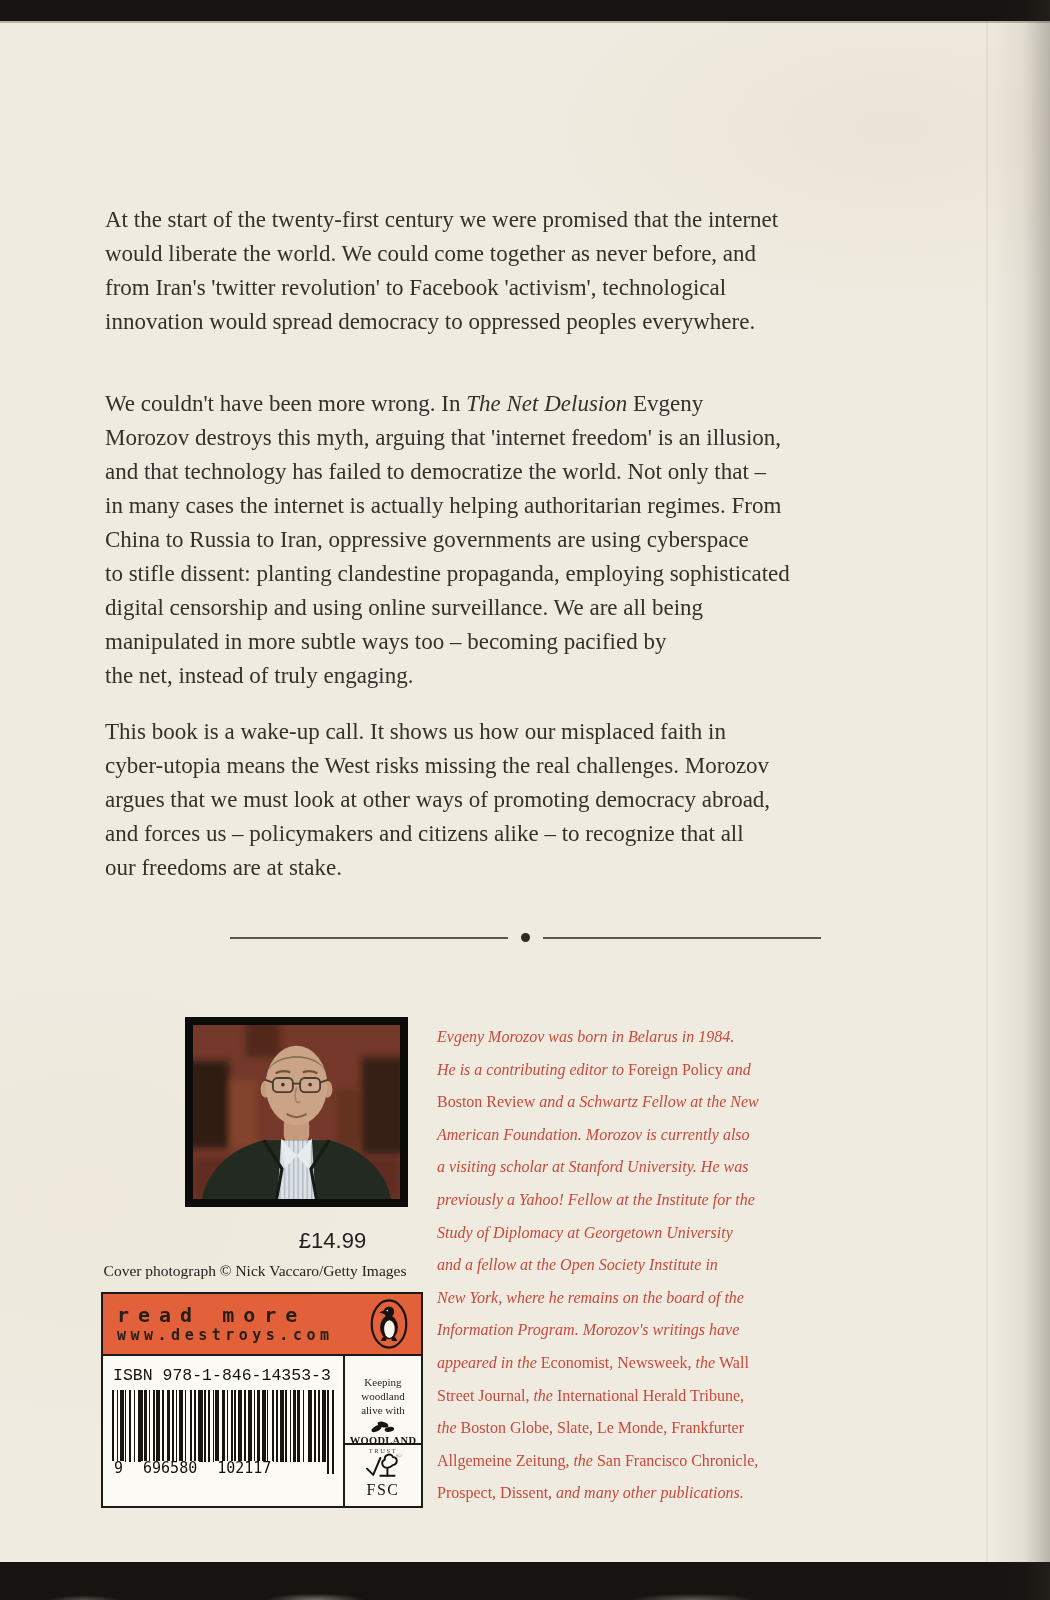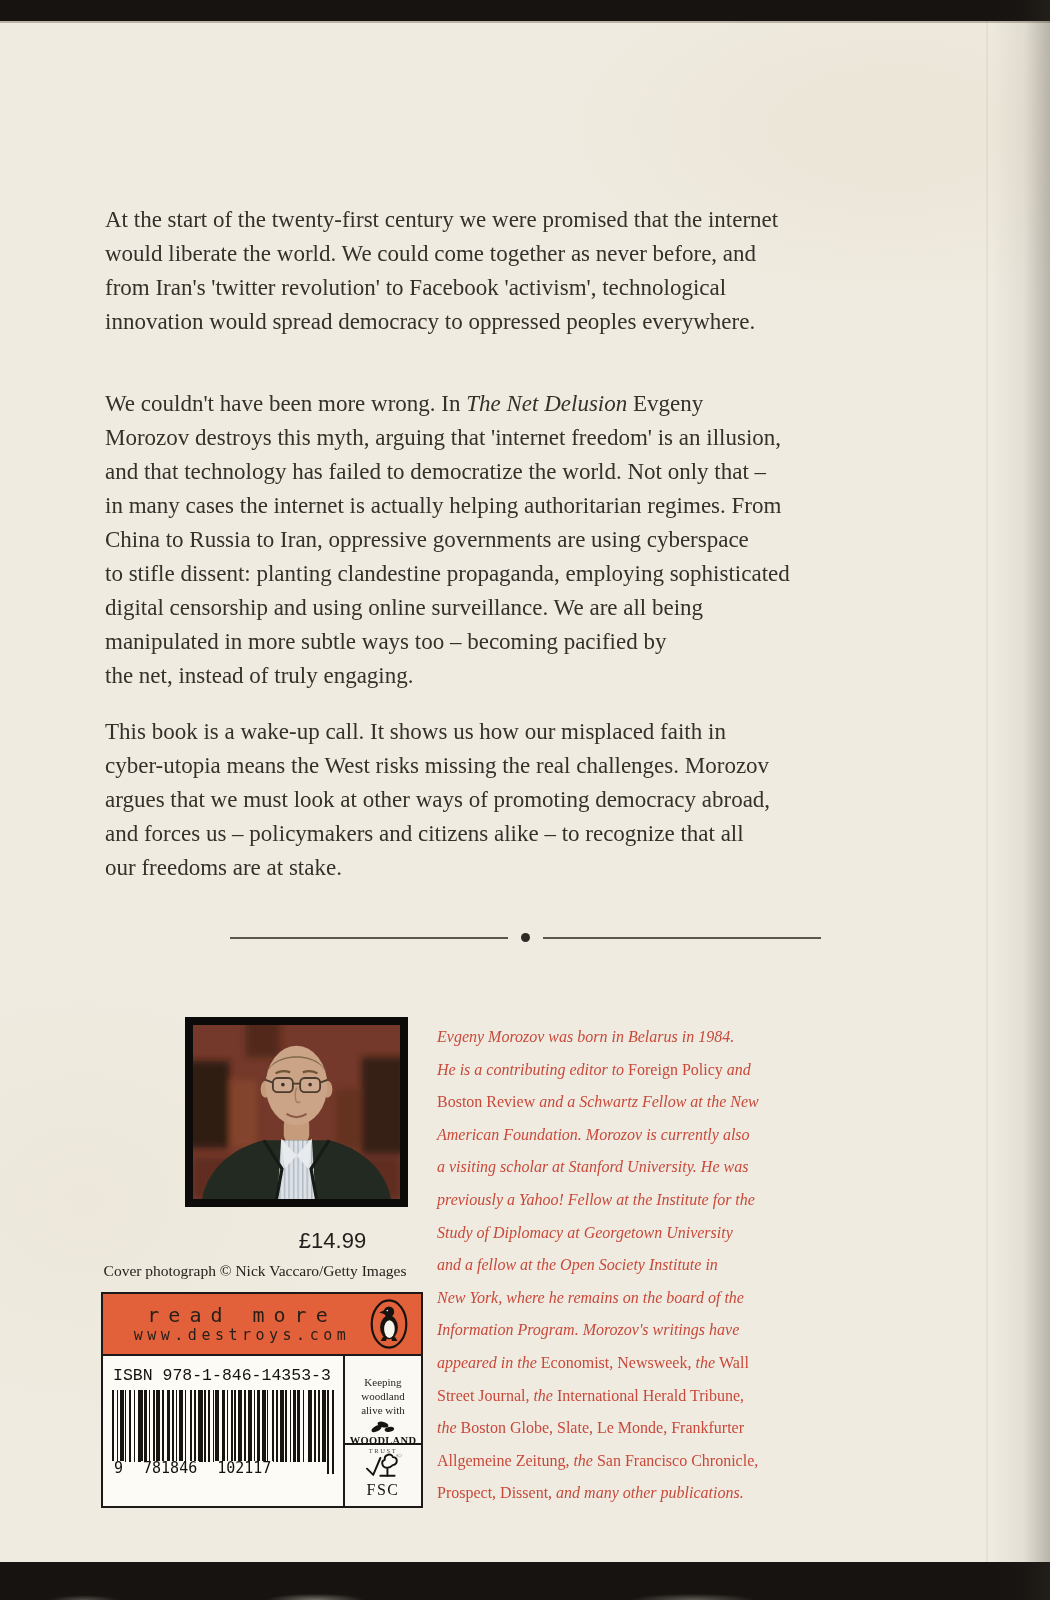--- a/index.html
+++ b/index.html
@@ -36,21 +36,21 @@
   .photo svg{display:block;width:100%;height:100%;}
 
   .price{position:absolute;left:280px;top:1228px;width:105px;text-align:center;
     font-family:"Liberation Sans",sans-serif;font-size:22px;color:#211e1b;}
   .credit{position:absolute;left:100px;top:1262px;width:310px;text-align:center;font-size:15.5px;color:#26221d;}
 
   .pbox{position:absolute;left:101px;top:1292px;width:322px;height:216px;box-sizing:border-box;
     border:2px solid #1c1916;background:#fbf9f3;display:flex;flex-direction:column;}
   .pbox-head{height:62px;box-sizing:border-box;border-bottom:2px solid #1c1916;background:var(--orange,#e2613a);
     display:flex;align-items:center;padding:0 10px 0 14px;}
-  .pbox-text{flex:1;text-align:center;}
+  .pbox-text{flex:1;font-weight:bold;}
   .rm1{font-family:"DejaVu Sans Mono",monospace;font-size:20px;letter-spacing:9px;color:#241f19;line-height:1.1;}
   .rm2{font-family:"DejaVu Sans Mono",monospace;font-size:15px;letter-spacing:4.5px;color:#241f19;line-height:1.2;}
   .penguin{flex:none;}
   .pbox-body{flex:1;display:flex;min-height:0;border-radius:11px;}
   .bc-cell{width:240px;box-sizing:border-box;padding:8px 9px 4px 9px;background:#fcfbf6;}
   .isbn{font-family:"Liberation Mono",monospace;font-size:16.5px;color:#15120e;white-space:nowrap;margin:2px 0 5px 1px;}
   .barcode{display:block;width:100%;height:84px;}
   .bc-digits{display:flex;justify-content:flex-start;gap:16px;margin:-13px 0 0 0;position:relative;
     font-family:"DejaVu Sans Mono",monospace;font-size:15px;color:#15120e;}
   .bc-digits span{background:#fcfbf6;padding:0 2px;line-height:15px;}
@@ -202,21 +202,21 @@
             <rect x="194.24" y="0" width="1.22" height="72" fill="#17130e"></rect>
             <rect x="199.12" y="0" width="4.89" height="72" fill="#17130e"></rect>
             <rect x="205.23" y="0" width="2.44" height="72" fill="#17130e"></rect>
             <rect x="210.12" y="0" width="1.22" height="72" fill="#17130e"></rect>
             <rect x="213.78" y="0" width="3.66" height="72" fill="#17130e"></rect>
             <rect x="218.67" y="0" width="2.44" height="84" fill="#17130e"></rect>
             <rect x="223.56" y="0" width="2.44" height="84" fill="#17130e"></rect>
           </svg>
         <div class="bc-digits">
           <span>9</span>
-          <span>781846</span>
+          <span>696580</span>
           <span>102117</span>
         </div>
       </div>
       <div class="cert-col">
         <div class="wt-cell">
           <div class="wt-tag">Keeping woodland alive with</div>
           <svg class="wt-icon" viewBox="0 0 34 20" width="28" height="16">
             <g fill="#17140f">
               <ellipse cx="9" cy="12" rx="7" ry="3.4" transform="rotate(-28 9 12)"></ellipse>
               <ellipse cx="17" cy="7" rx="7" ry="3.4" transform="rotate(14 17 7)"></ellipse>

